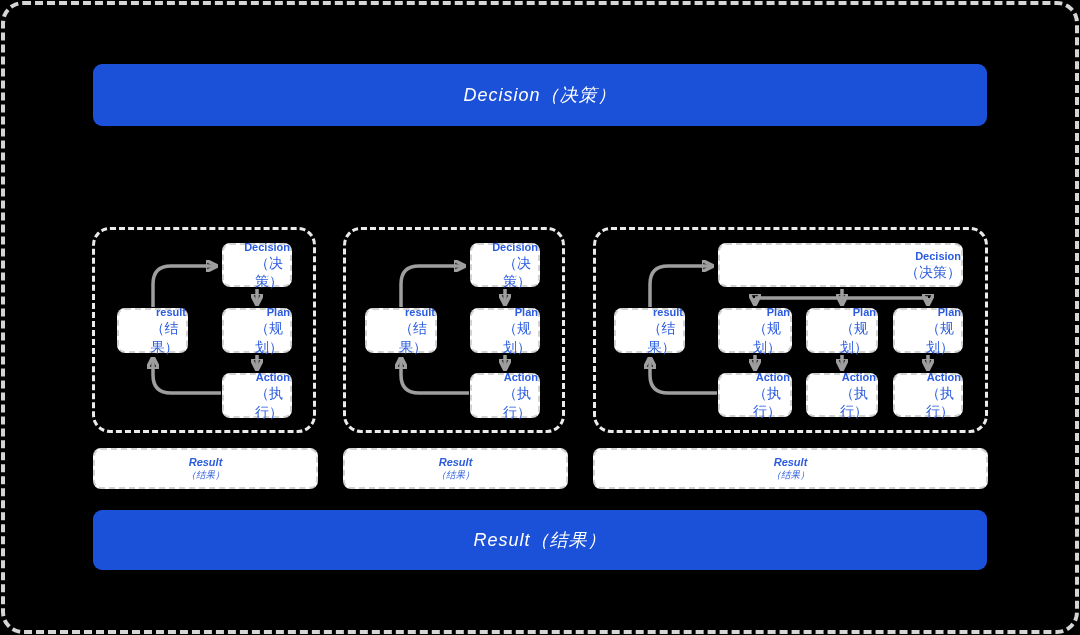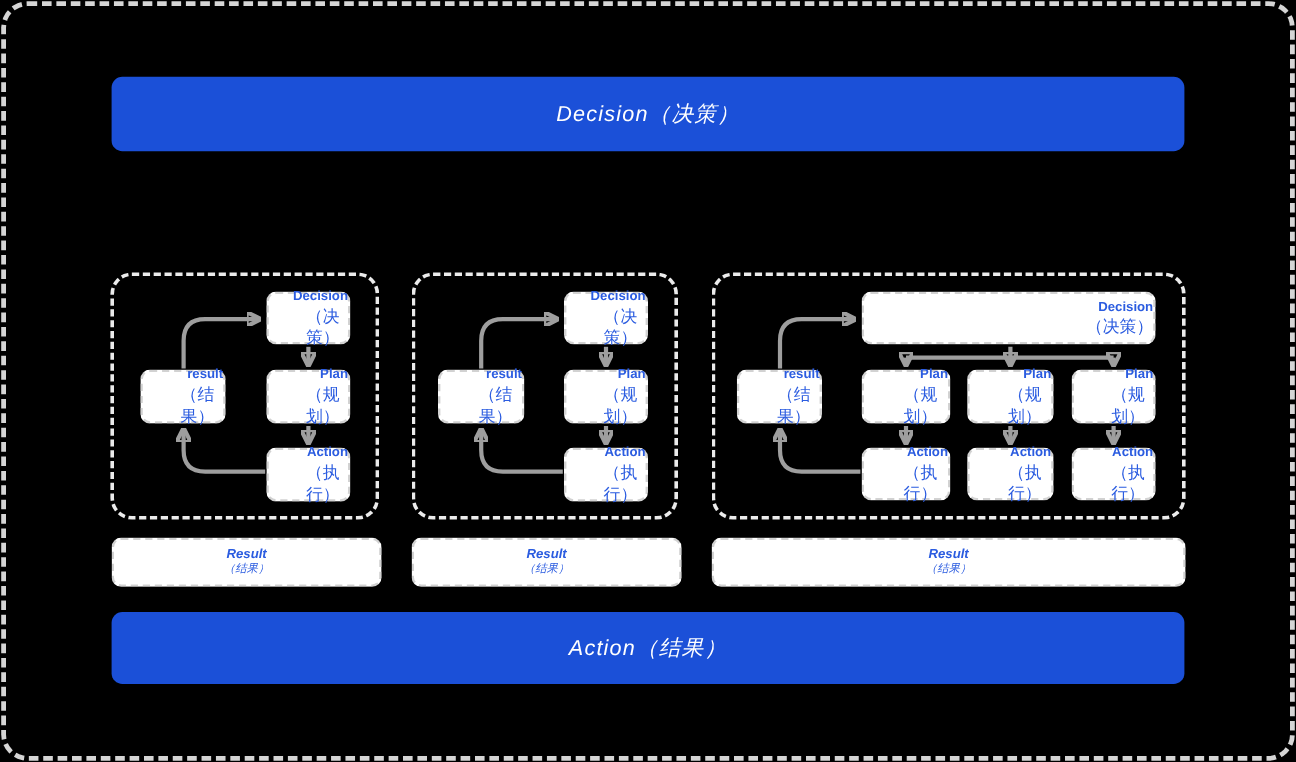--- a/index.html
+++ b/index.html
@@ -164,17 +164,17 @@
   <div class="result-box rb-2">
     <span class="en">Result</span>
     <span class="zh">（结果）</span>
   </div>
   <div class="result-box rb-3">
     <span class="en">Result</span>
     <span class="zh">（结果）</span>
   </div>
 
   <div class="bar bar-result">
-    <span>Action（结果）</span>
+    <span>Result（结果）</span>
   </div>
 
   <div class="canvas-border"></div>
 </div>
 
 </body></html>

